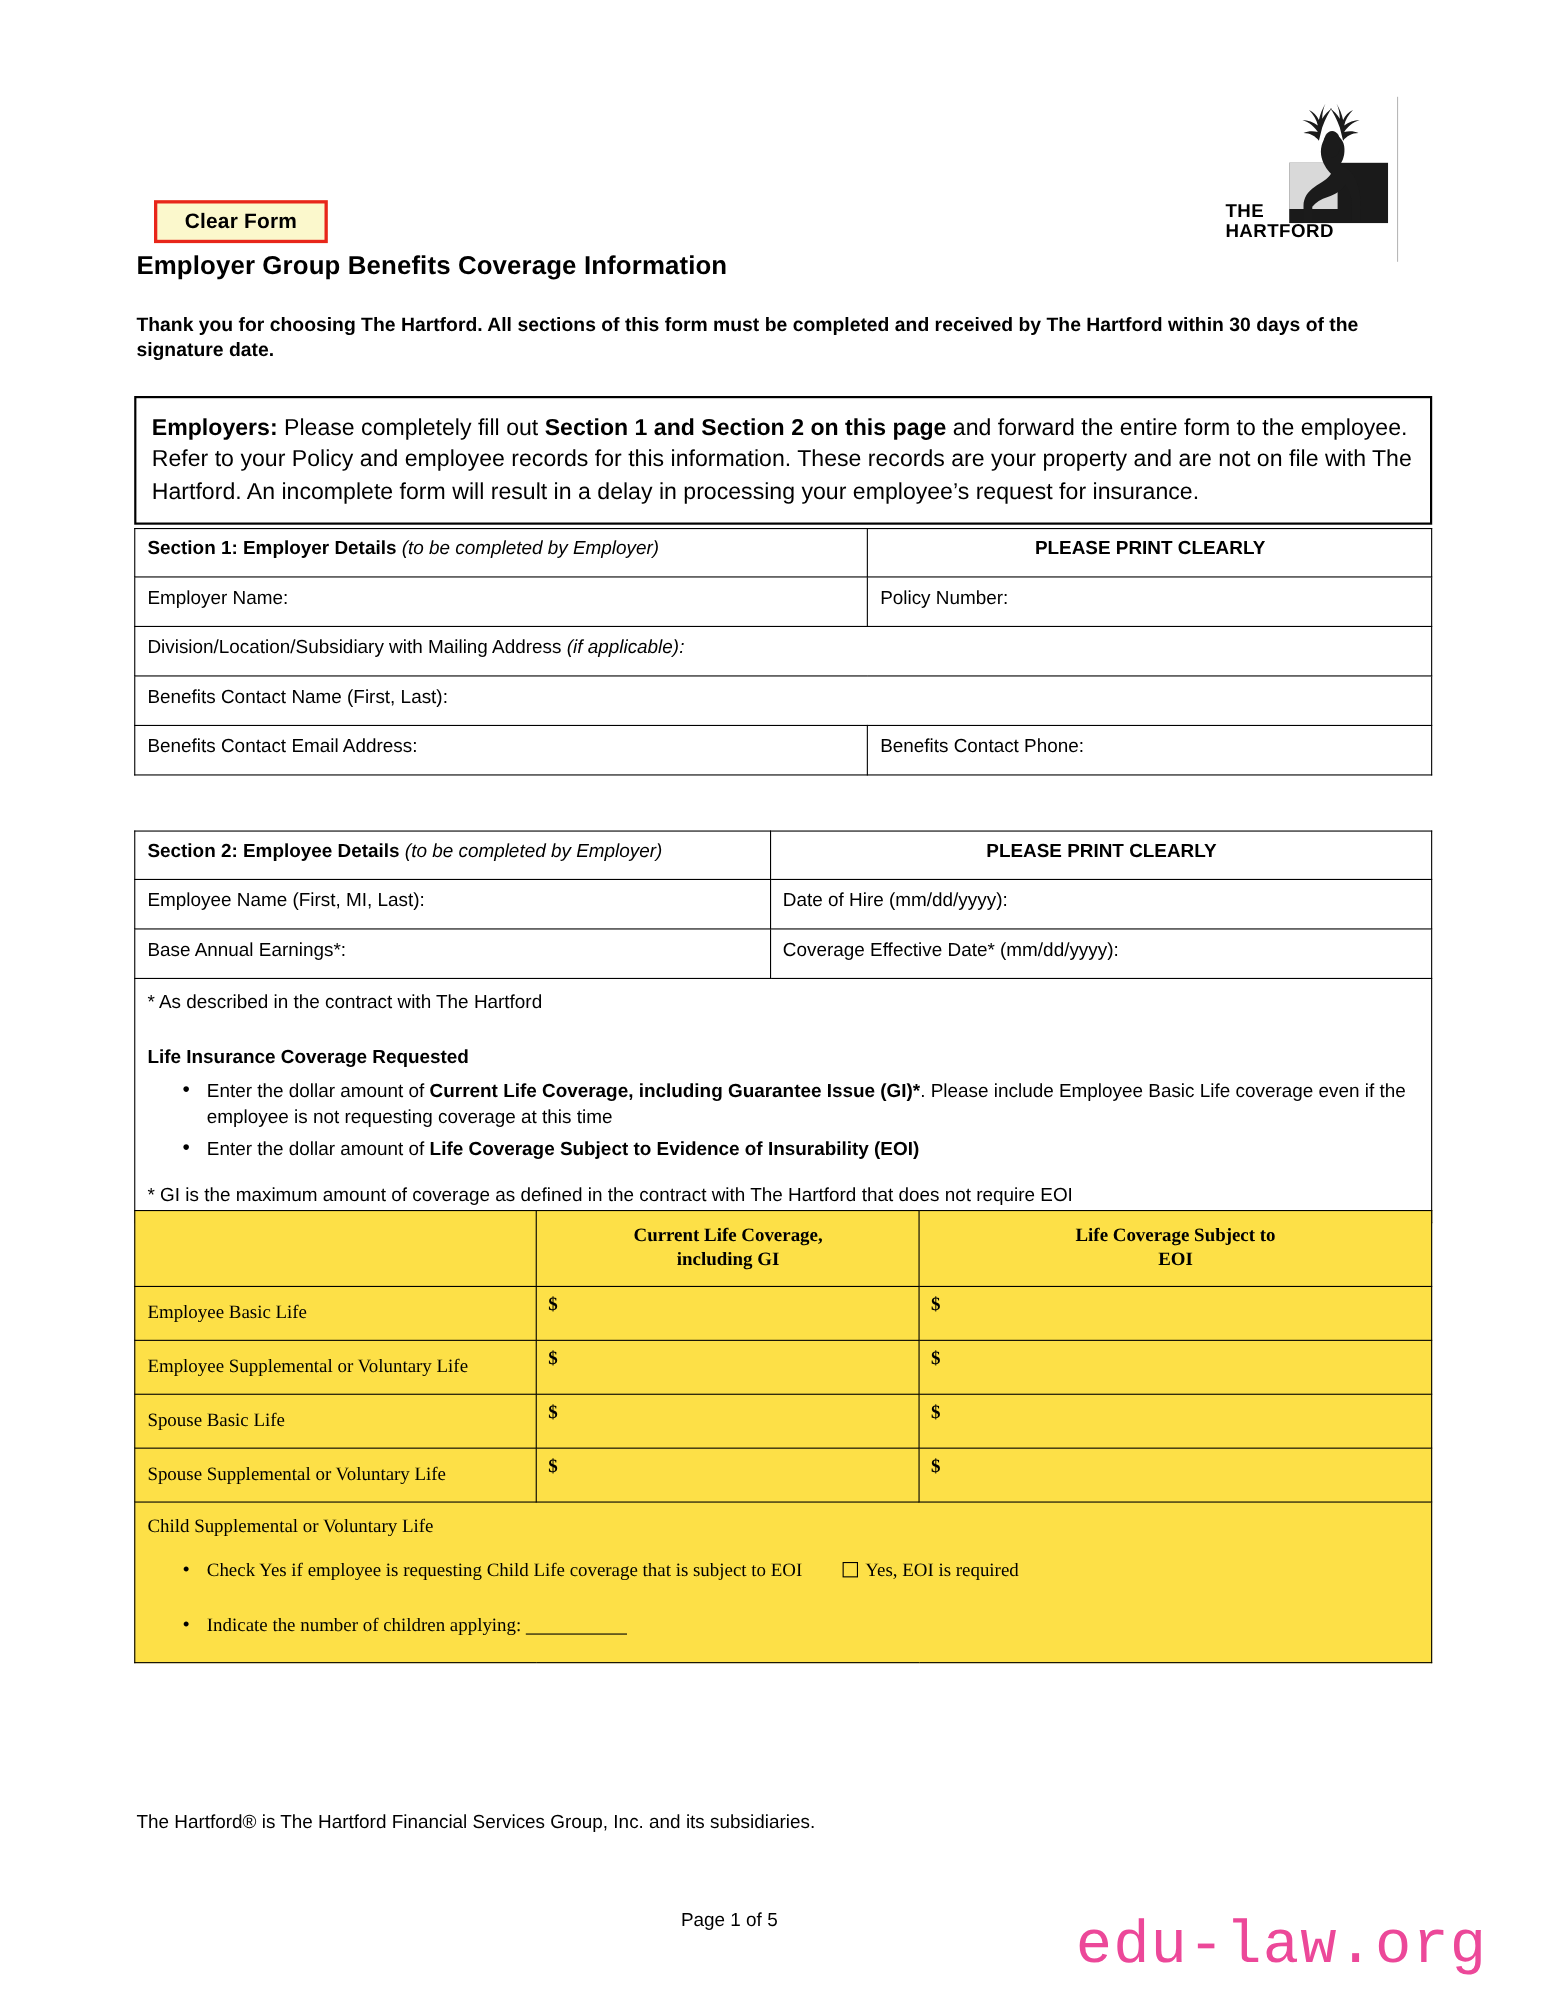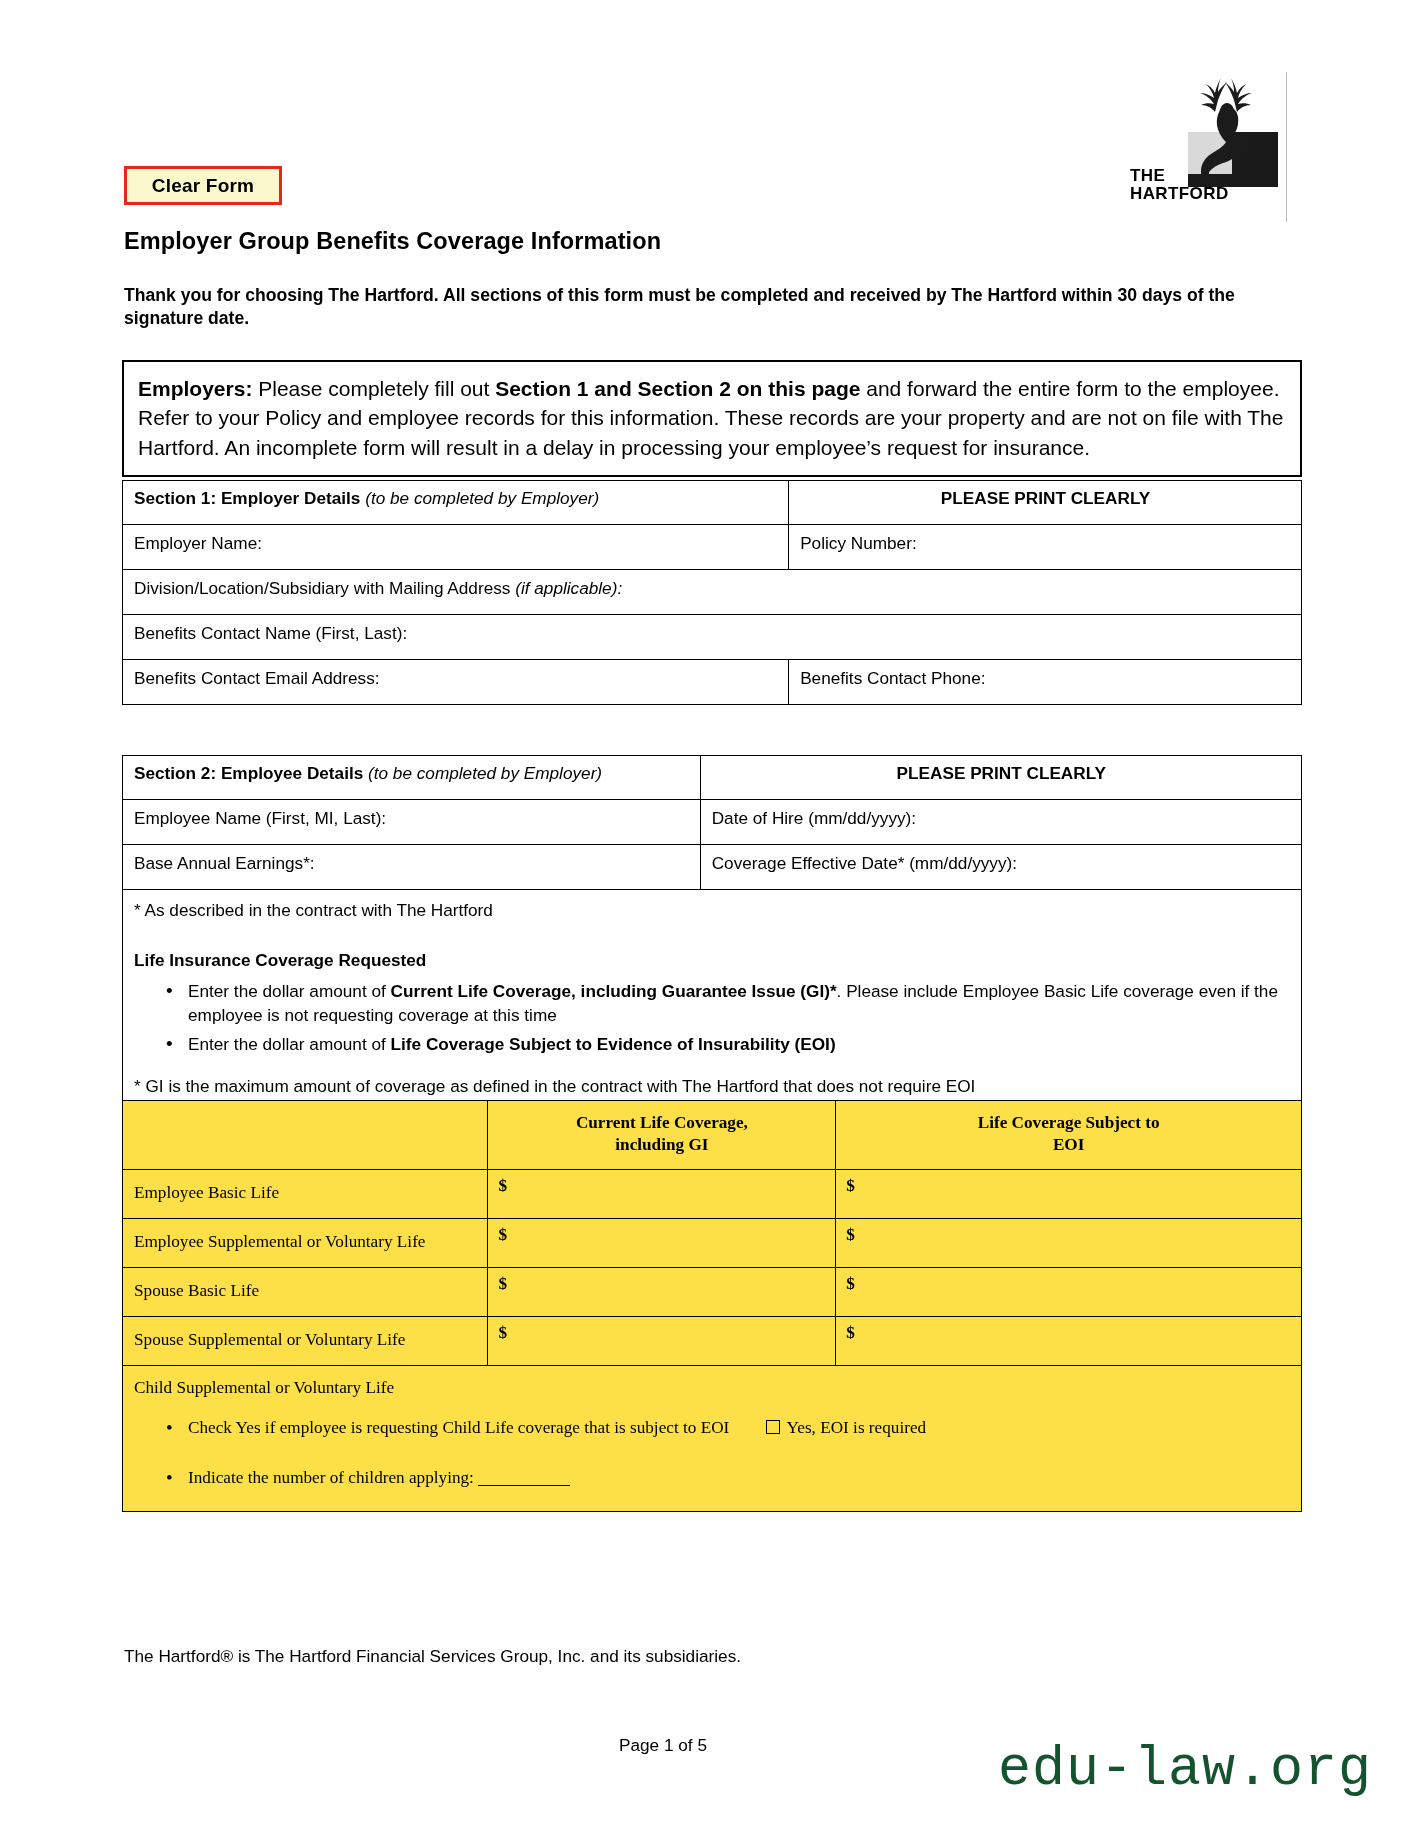--- a/index.html
+++ b/index.html
@@ -13,21 +13,21 @@
     font-family: "Liberation Sans", sans-serif;
     color: #000000;
     position: relative;
     overflow: hidden;
   }
   .page {
     position: relative;
     width: 1416px;
     height: 1832px;
     box-sizing: border-box;
-    padding: 0;
+    padding: 16px;
   }
 
   
   .header-zone {
     position: relative;
     height: 235px;
   }
   .clear-form-btn {
     position: absolute;
     left: 124px;
@@ -235,26 +235,26 @@
     position: absolute;
     left: 0;
     right: 0;
     top: 1735px;
     text-align: center;
     font-size: 17.2px;
     padding-right: 90px;
   }
   .watermark {
     position: absolute;
-    right: 44px;
+    right: 64px;
     top: 1738px;
     font-family: "Liberation Mono", monospace;
     font-size: 55px;
     letter-spacing: 1px;
-    color: #14532d;
+    color: #ec4899;
   }
 </style>
 </head>
 <body>
 
 <div class="page">
 
   <div class="header-zone">
 
     <div class="clear-form-btn">

